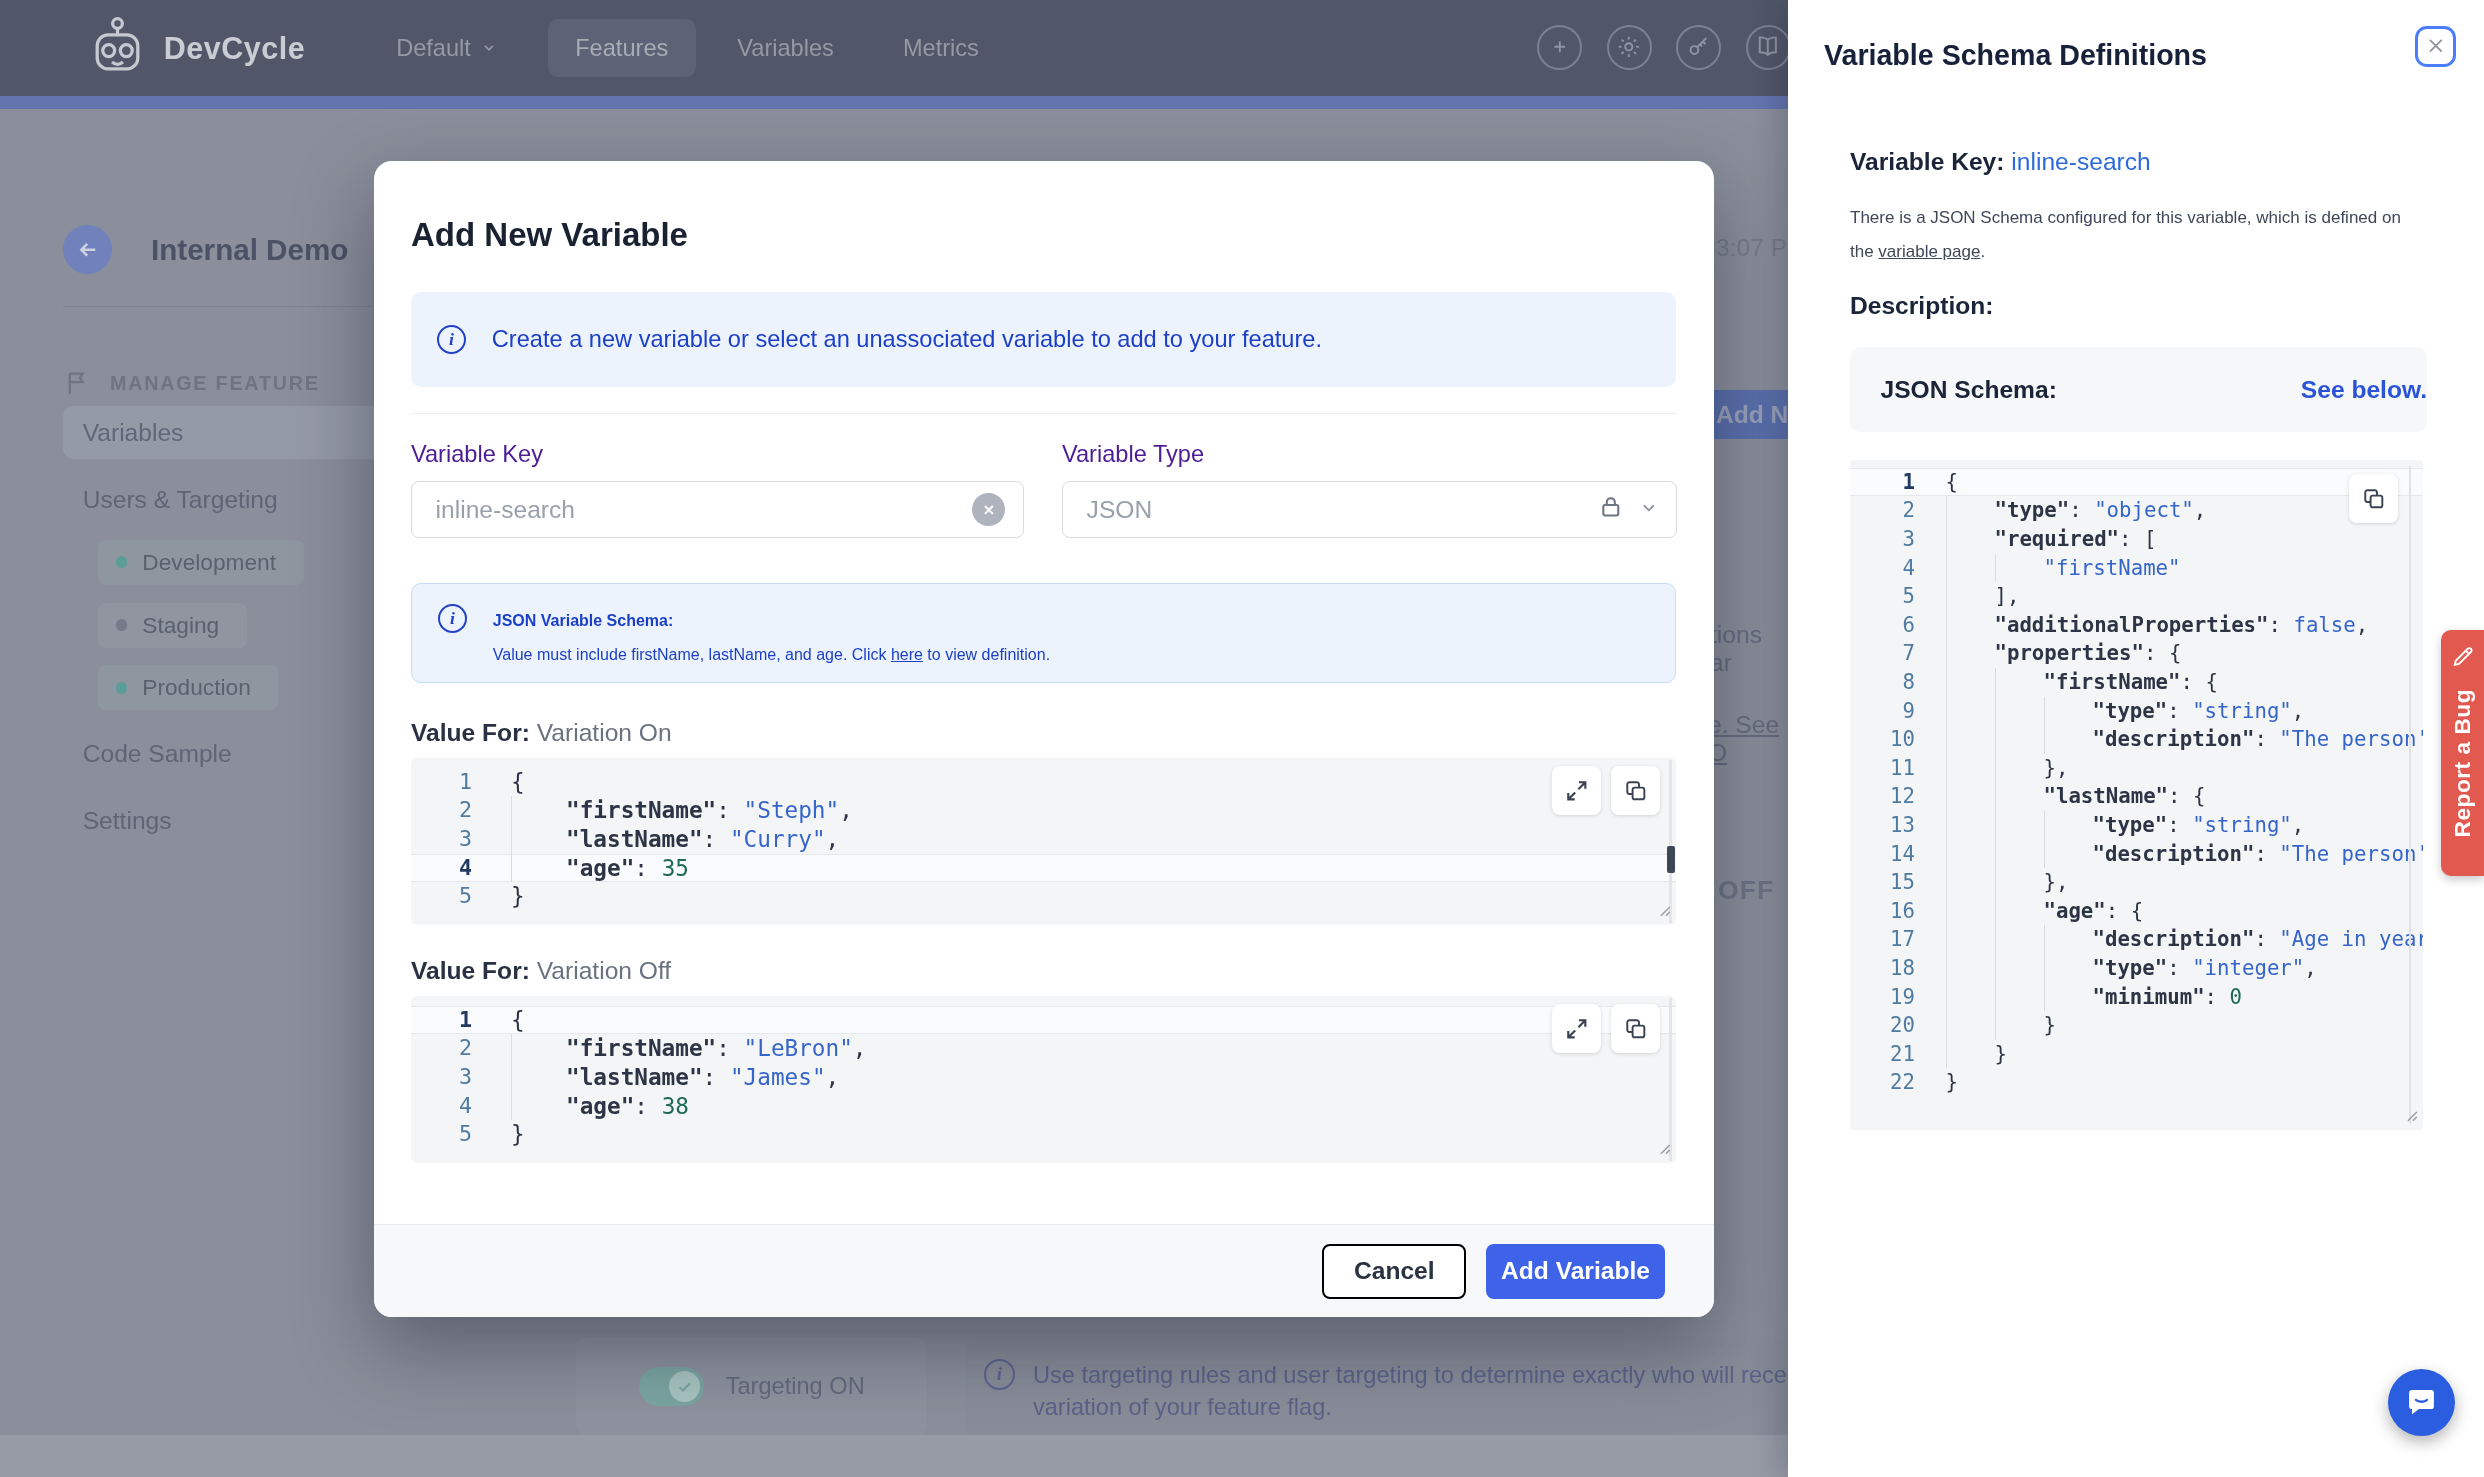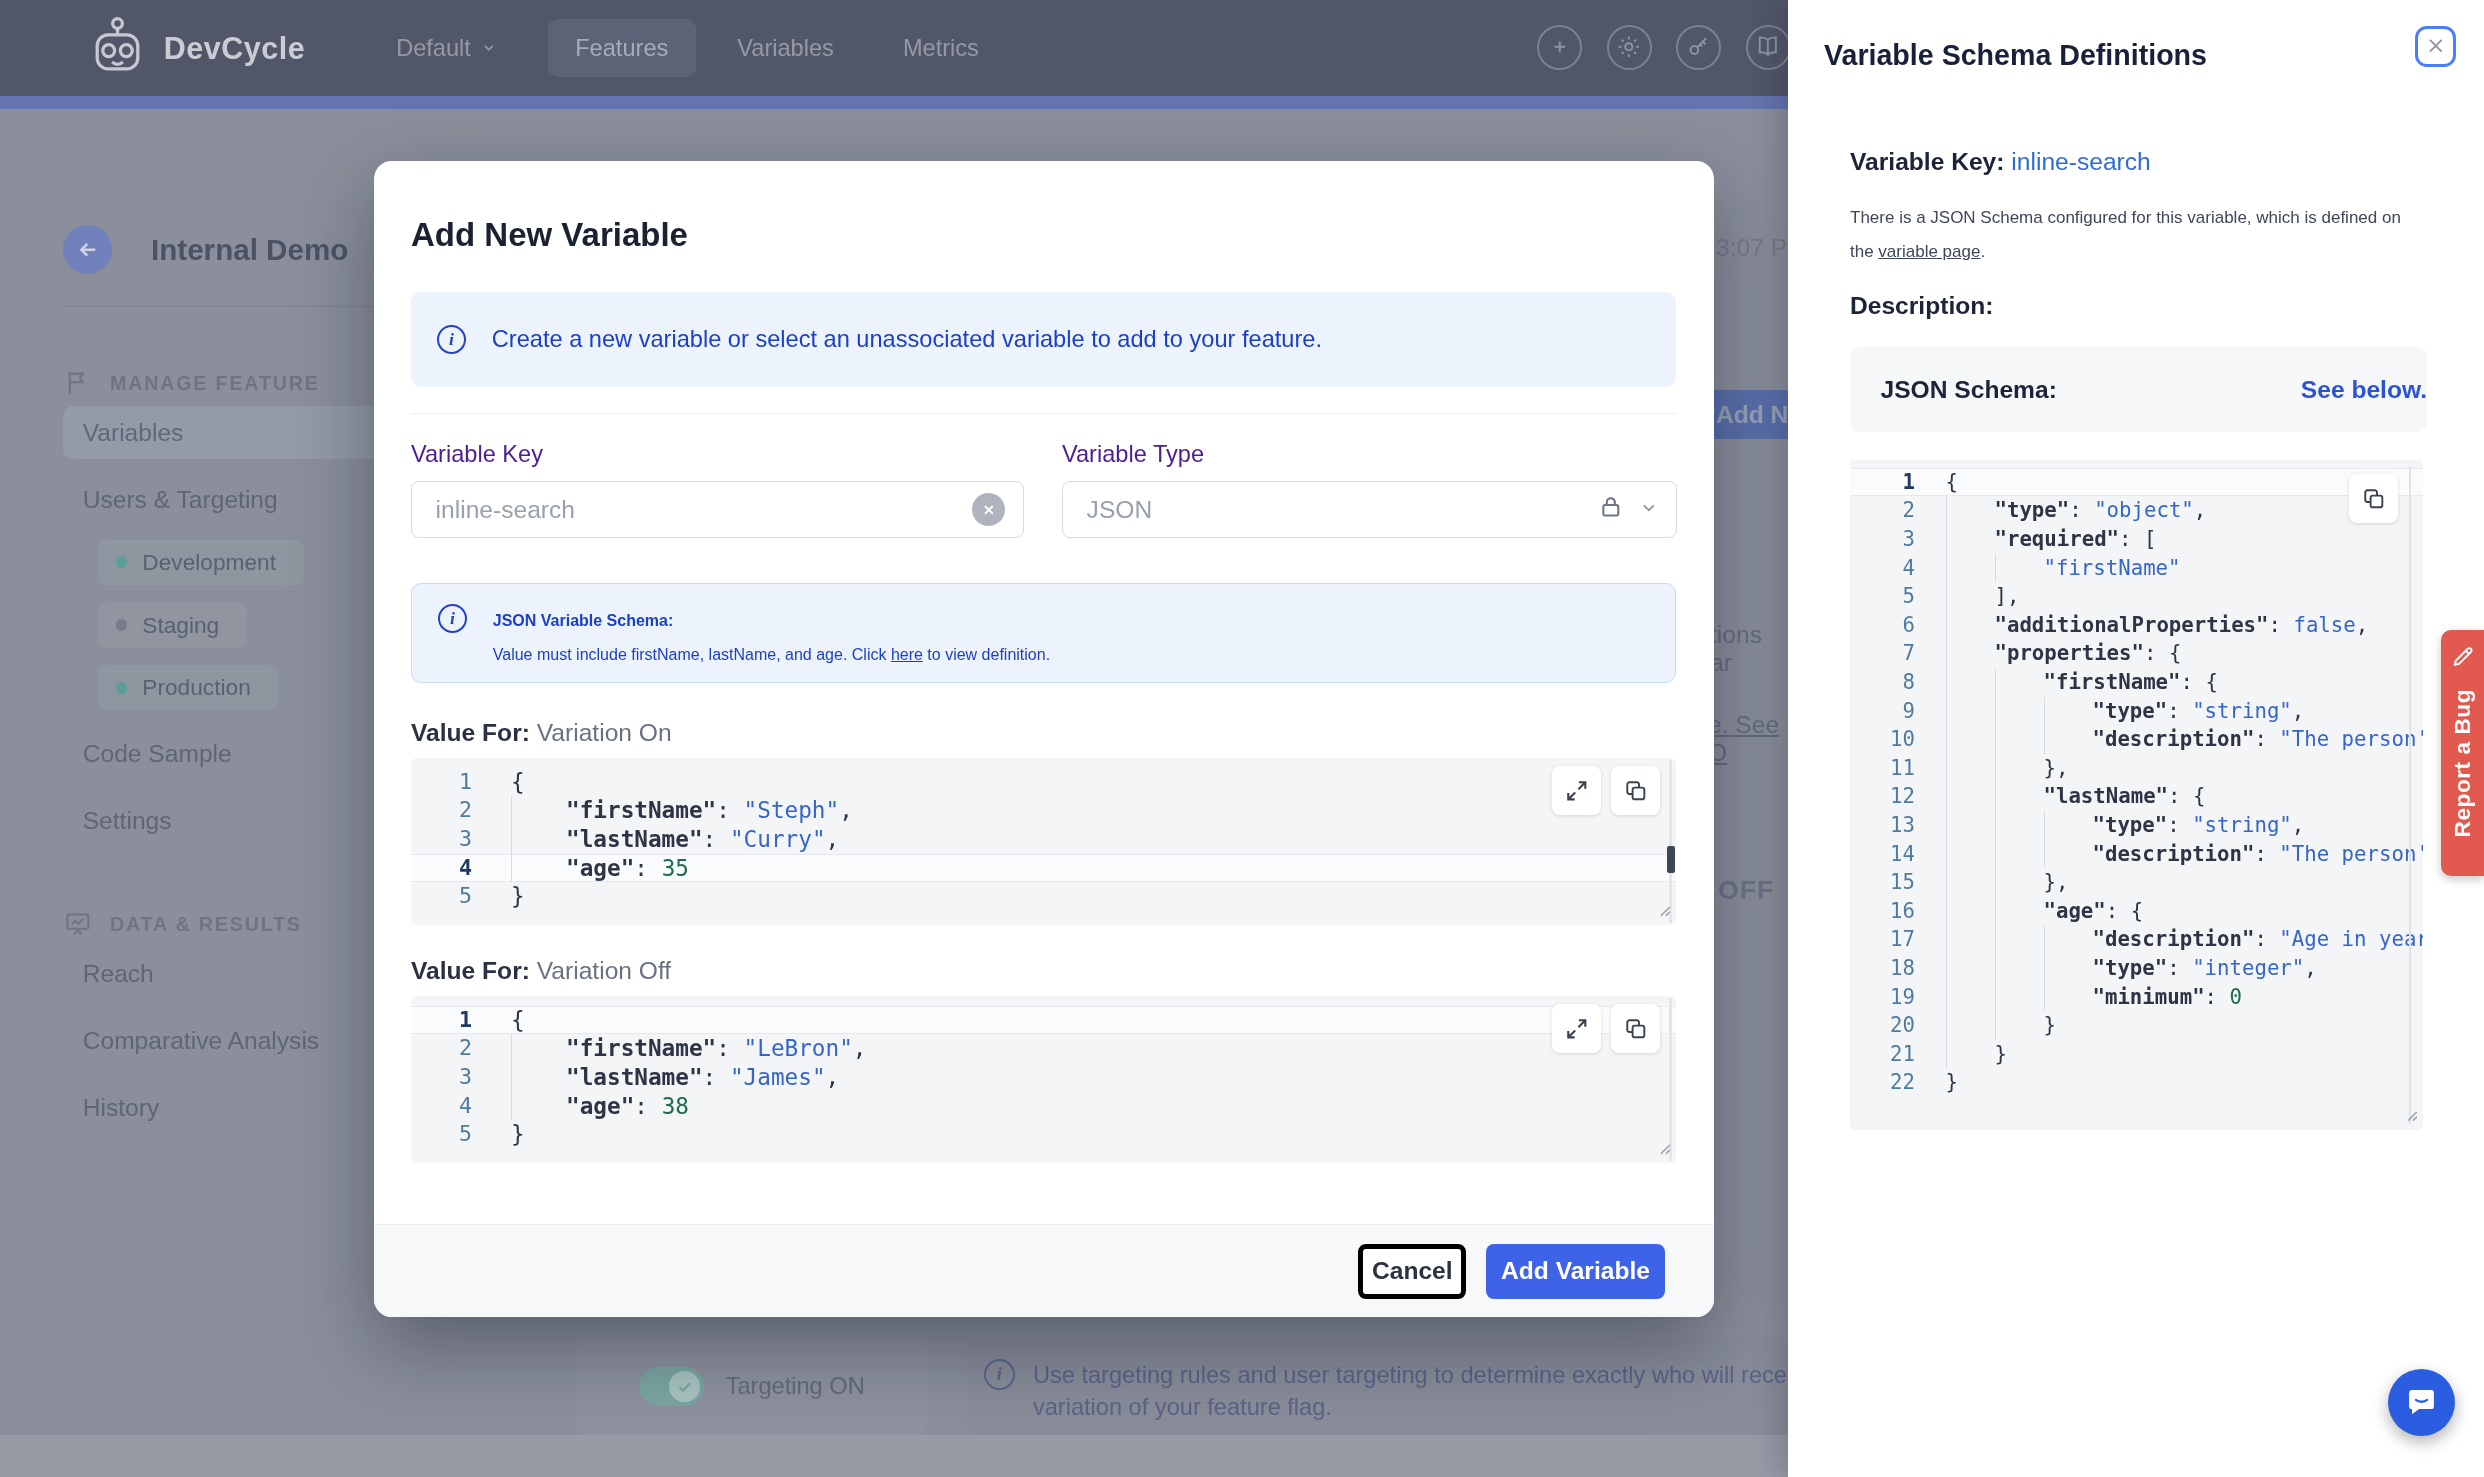--- a/index.html
+++ b/index.html
@@ -91,21 +91,21 @@
   .tok-s{color:#3565cb;}
   .tok-n{color:#1e6b52;}
   .ed-btns{position:absolute;top:7.9px;right:15.8px;display:flex;gap:9.9px;}
   .ed-btn{width:49px;height:49px;background:#fff;border-radius:7.9px;box-shadow:0 1px 3.9px rgba(20,25,40,.15);display:grid;place-items:center;color:#3a4252;}
   .sb-track{position:absolute;right:3.9px;top:2px;bottom:2px;width:3px;background:#e3e5e9;}
   .sb-handle{position:absolute;right:1px;top:88px;width:7.9px;height:26.6px;background:#3f4654;border-radius:2px;}
   .resize{position:absolute;right:4.9px;bottom:3.9px;color:#9aa0ab;}
 
   .m-footer{position:absolute;left:0;bottom:0;width:100%;height:93px;background:#f7f8fa;border-top:1px solid #e8eaee;border-radius:0 0 17.7px 17.7px;display:flex;align-items:center;justify-content:flex-end;padding-right:49px;gap:19.7px;}
   .btn{height:55px;border-radius:7.9px;font-size:24.6px;font-weight:600;display:grid;place-items:center;}
-  .btn-cancel{width:108px;background:#fff;border:5px solid #000000;color:#2b3342;}
+  .btn-cancel{width:144px;background:#fff;border:2px solid #000000;color:#2b3342;}
   .btn-primary{width:179px;background:#3e63e8;color:#fff;}
 
   
   .panel{position:absolute;left:1788px;top:0;width:696px;height:1478px;background:#fff;box-shadow:-9.9px 0 27.6px rgba(15,20,35,.20);z-index:6;}
   .p-title{position:absolute;left:36px;top:39px;font-size:28.6px;font-weight:700;color:#18213a;}
   .p-close{position:absolute;left:627px;top:25.6px;width:41px;height:41px;border:3px solid #4b7efc;border-radius:11.8px;background:#fff;display:grid;place-items:center;color:#8d94a0;}
   .p-keyrow{position:absolute;left:62px;top:148px;font-size:24.6px;}
   .p-keyrow b{color:#1b2438;font-weight:700;}
   .p-keylink{color:#2e6bd8;}
   .p-about{position:absolute;left:62px;top:201px;width:561px;font-size:17px;color:#3f4758;line-height:34px;}
@@ -218,34 +218,20 @@
                 <span>Staging</span>
               </div>
               <div class="env">
                 <span class="dot" style="background:#5c9d97"></span>
                 <span>Production</span>
               </div>
               <div class="si">Code Sample</div>
               <div class="si">Settings</div>
             </div>
           </div>
-          <div class="sb-section">
-            <div class="sb-head">
-              <span class="ic"><svg width="29.6" height="29.6" viewBox="0 0 24 24" fill="none" stroke="currentColor" stroke-width="1.7">
-                  <rect x="3.5" y="4.5" width="17" height="11.5" rx="1.5"></rect>
-                  <path d="M7 12.5l3-3 2.5 2.4 4-4M9 20.5l3-3.2 3 3.2"></path>
-                </svg></span>
-              <span>DATA &amp; RESULTS</span>
-            </div>
-            <div class="side-items">
-              <div class="si">Reach</div>
-              <div class="si">Comparative Analysis</div>
-              <div class="si">History</div>
-            </div>
-          </div>
         </div>
     </div>
 
     <div class="frag f-time">3:07 P</div>
     <div class="f-addnew" style="position:absolute">Add Ne</div>
     <div class="frag f-tions">tions ar</div>
     <div class="frag f-see">e. See O</div>
     <div class="frag f-off">OFF</div>
 
     <div class="targeting-card">

